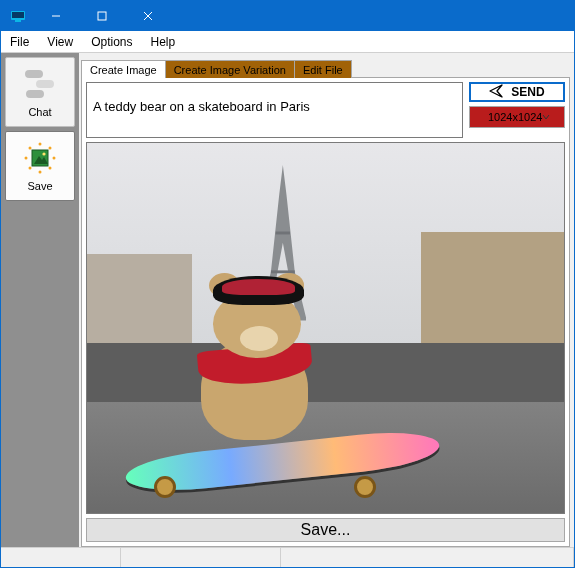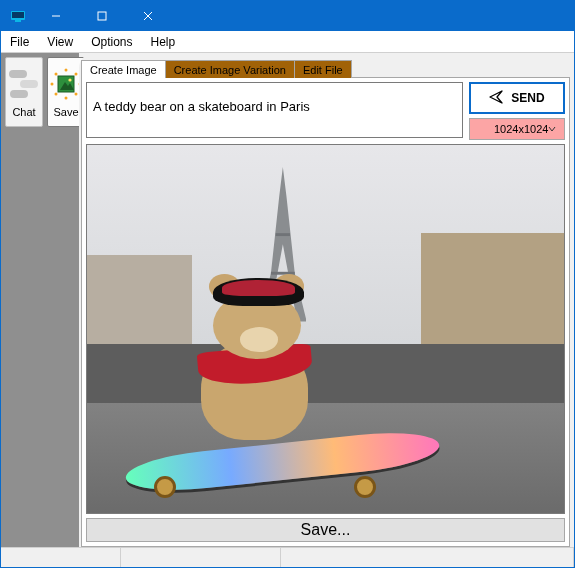--- a/index.html
+++ b/index.html
@@ -7,34 +7,34 @@
 .window { width: 575px; height: 568px; border: 1px solid #0a6bcb; display: flex; flex-direction: column; background: #f0f0f0; }
 .titlebar { height: 30px; background: #0a6bcb; color: #fff; display: flex; align-items: center; font-size: 12px; }
 .titlebar .app-icon { width: 18px; height: 18px; margin: 0 6px 0 8px; display:inline-block; }
 .titlebar .title { flex: 1; padding-left: 2px; }
 .titlebar .win-btns { display: flex; height: 100%; }
 .titlebar .win-btn { width: 46px; display: flex; align-items: center; justify-content: center; cursor: default; }
 .titlebar .win-btn svg { stroke: #fff; }
 .menubar { height: 22px; background: #fff; display: flex; align-items: center; border-bottom: 1px solid #d0d0d0; font-size: 12px; }
 .menubar .menu-item { padding: 13px 9px; cursor: default; }
 .body { flex: 1; display: flex; min-height: 0; }
-.sidebar { width: 78px; background: #8f8f8f; padding: 4px 4px; display: flex; flex-direction: row; gap: 4px; }
+.sidebar { width: 78px; background: #8f8f8f; padding: 4px 4px; display: flex; flex-direction: column; gap: 4px; }
 .side-btn { background: #f3f3f3; border: 1px solid #bfbfbf; border-radius: 2px; height: 70px; display: flex; flex-direction: column; align-items: center; justify-content: center; font-size: 11px; gap: 4px; cursor: default; }
 .side-btn.active { background: #fcfcfc; border-color: #7a7a7a; }
 .side-btn .icon-box { width: 36px; height: 36px; display:flex; align-items:center; justify-content:center; }
 .main { flex: 1; background: #f0f0f0; display: flex; flex-direction: column; padding: 0 4px 0 2px; min-width:0;border-radius:15px; }
 .tabs { height: 22px; display: flex; align-items: flex-end; font-size: 11px; margin-top: 2px; }
 .tab { padding: 3px 8px 2px 8px; background: #a16207; border: 1px solid #a7a7a7; border-bottom: none; margin-right: -1px; cursor: default; position: relative; top: 1px; }
 .tab.active { background: #fff; z-index: 2; }
 .tab-body { flex: 1; background: #fff; border: 1px solid #a7a7a7; display: flex; flex-direction: column; padding: 4px; gap: 4px; min-height:0; }
 .prompt-row { display: flex; gap: 6px; align-items: flex-start; }
 .prompt-input { flex: 1; height: 56px; border: 1px solid #7a7a7a; padding: 16px 6px; font-size: 13px; resize: none; outline: none; }
 .right-col { width: 96px; display: flex; flex-direction: column; gap: 4px; }
-.send-btn { height: 32px; border: 2px solid #0a6bcb; background: #fff; display: flex; align-items: center; justify-content: center; gap: 8px; font-size: 12px; font-weight: 700; cursor: default; }
-.size-select { height: 22px; border: 1px solid #a7a7a7; background: #fca5a5; font-size: 11px; display: flex; align-items: center; justify-content: space-between; padding: 0 24px; cursor: default; }
+.send-btn { height: 20px; border: 2px solid #0a6bcb; background: #fff; display: flex; align-items: center; justify-content: center; gap: 8px; font-size: 12px; font-weight: 700; cursor: default; }
+.size-select { height: 22px; border: 1px solid #a7a7a7; background: #b91c1c; font-size: 11px; display: flex; align-items: center; justify-content: space-between; padding: 0 18px; cursor: default; }
 .image-area { flex: 1; border: 1px solid #7a7a7a; background: #ccc; position: relative; overflow: hidden; min-height:0; }
 .save-btn { height: 24px; border: 1px solid #a7a7a7; background: #e1e1e1; font-size: 16px; cursor: default; }
 .statusbar { height: 20px; background: #f0f0f0; border-top: 1px solid #d0d0d0; display:flex; }
 .statusbar .cell { border-right: 1px solid #d0d0d0; height:100%; }
 
 .sky { position:absolute; inset:0; background: linear-gradient(#e7e7ea, #d6d8db 55%, #cfd0d3); }
 .ground { position:absolute; left:0; right:0; bottom:0; height:46%; background: linear-gradient(#8e8e8e, #6b6b6b); }
 .curb { position:absolute; left:0; right:0; bottom:30%; height:16%; background:#5d5d5d; }
 .tower { position:absolute; left:36%; top:6%; width:10%; height:42%; }
 .bldg-l { position:absolute; left:0; top:30%; width:22%; height:26%; background:#b7aea1; }

